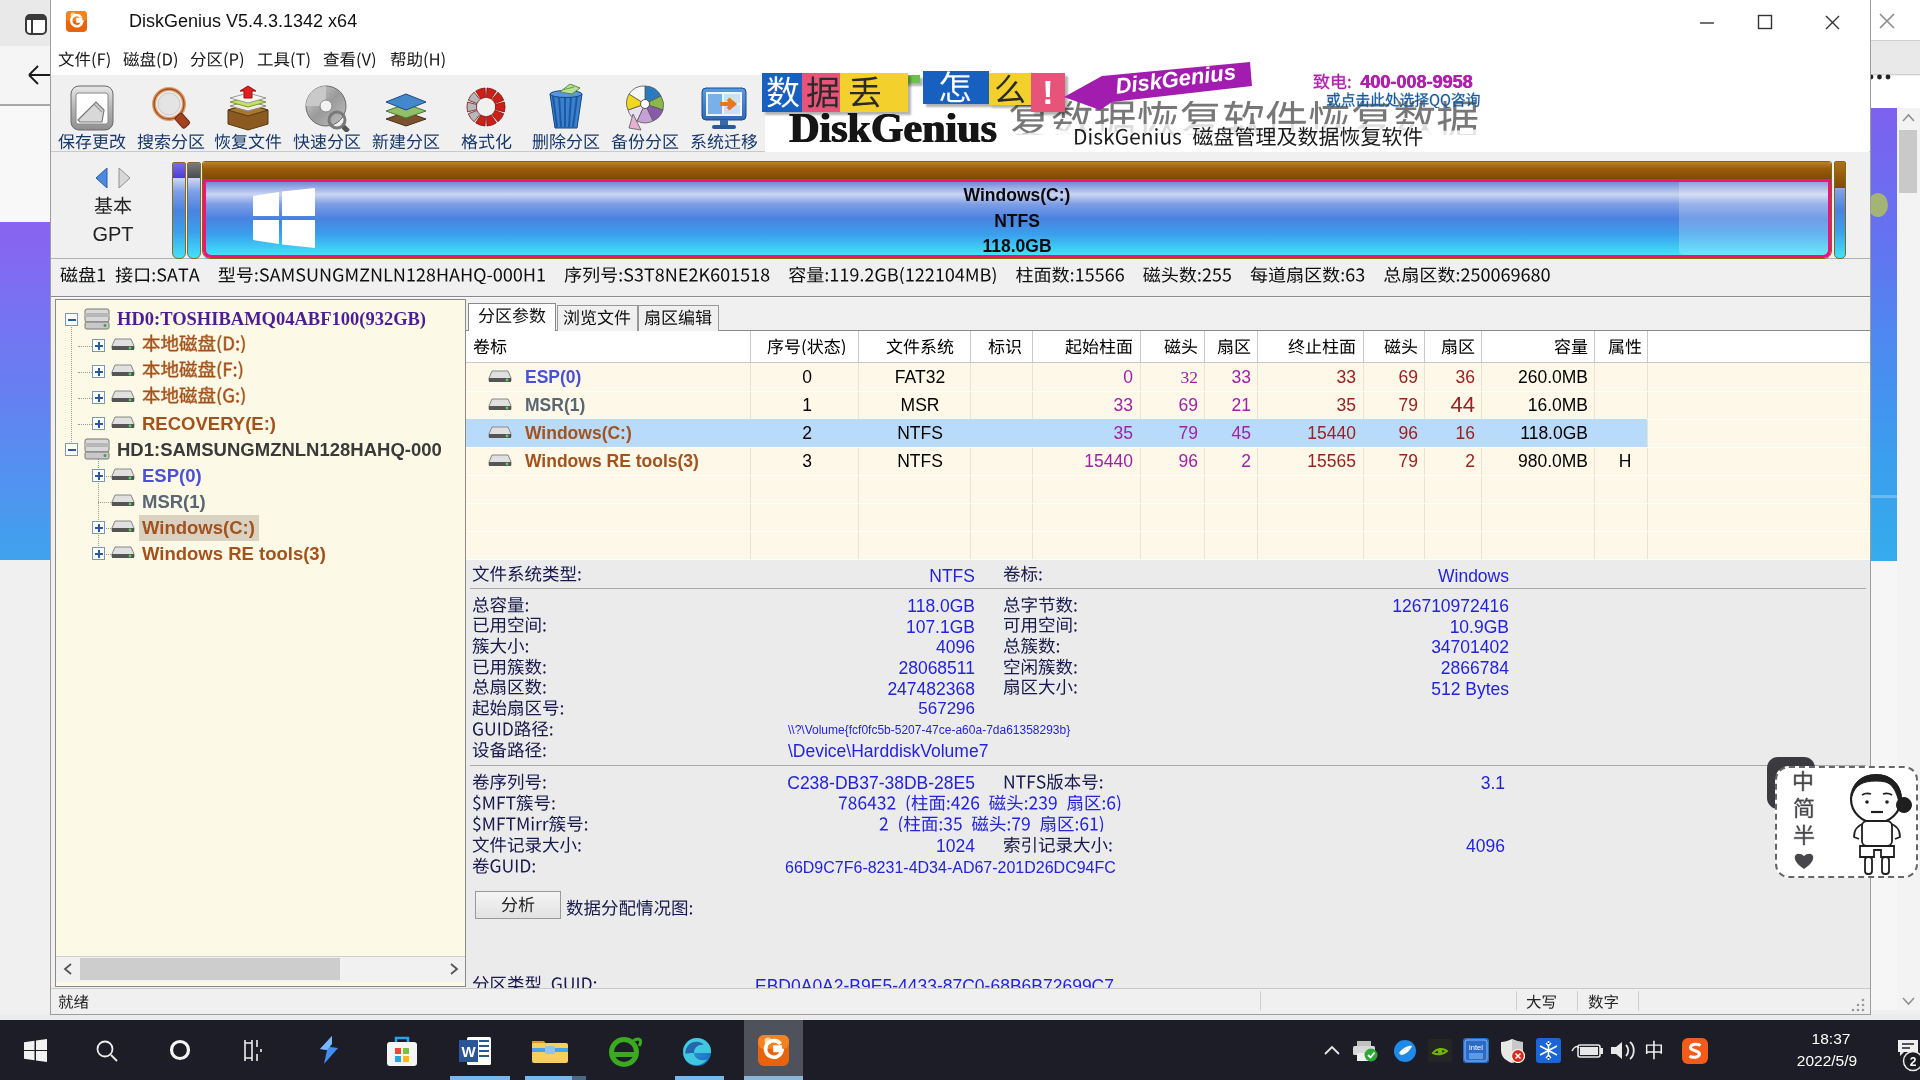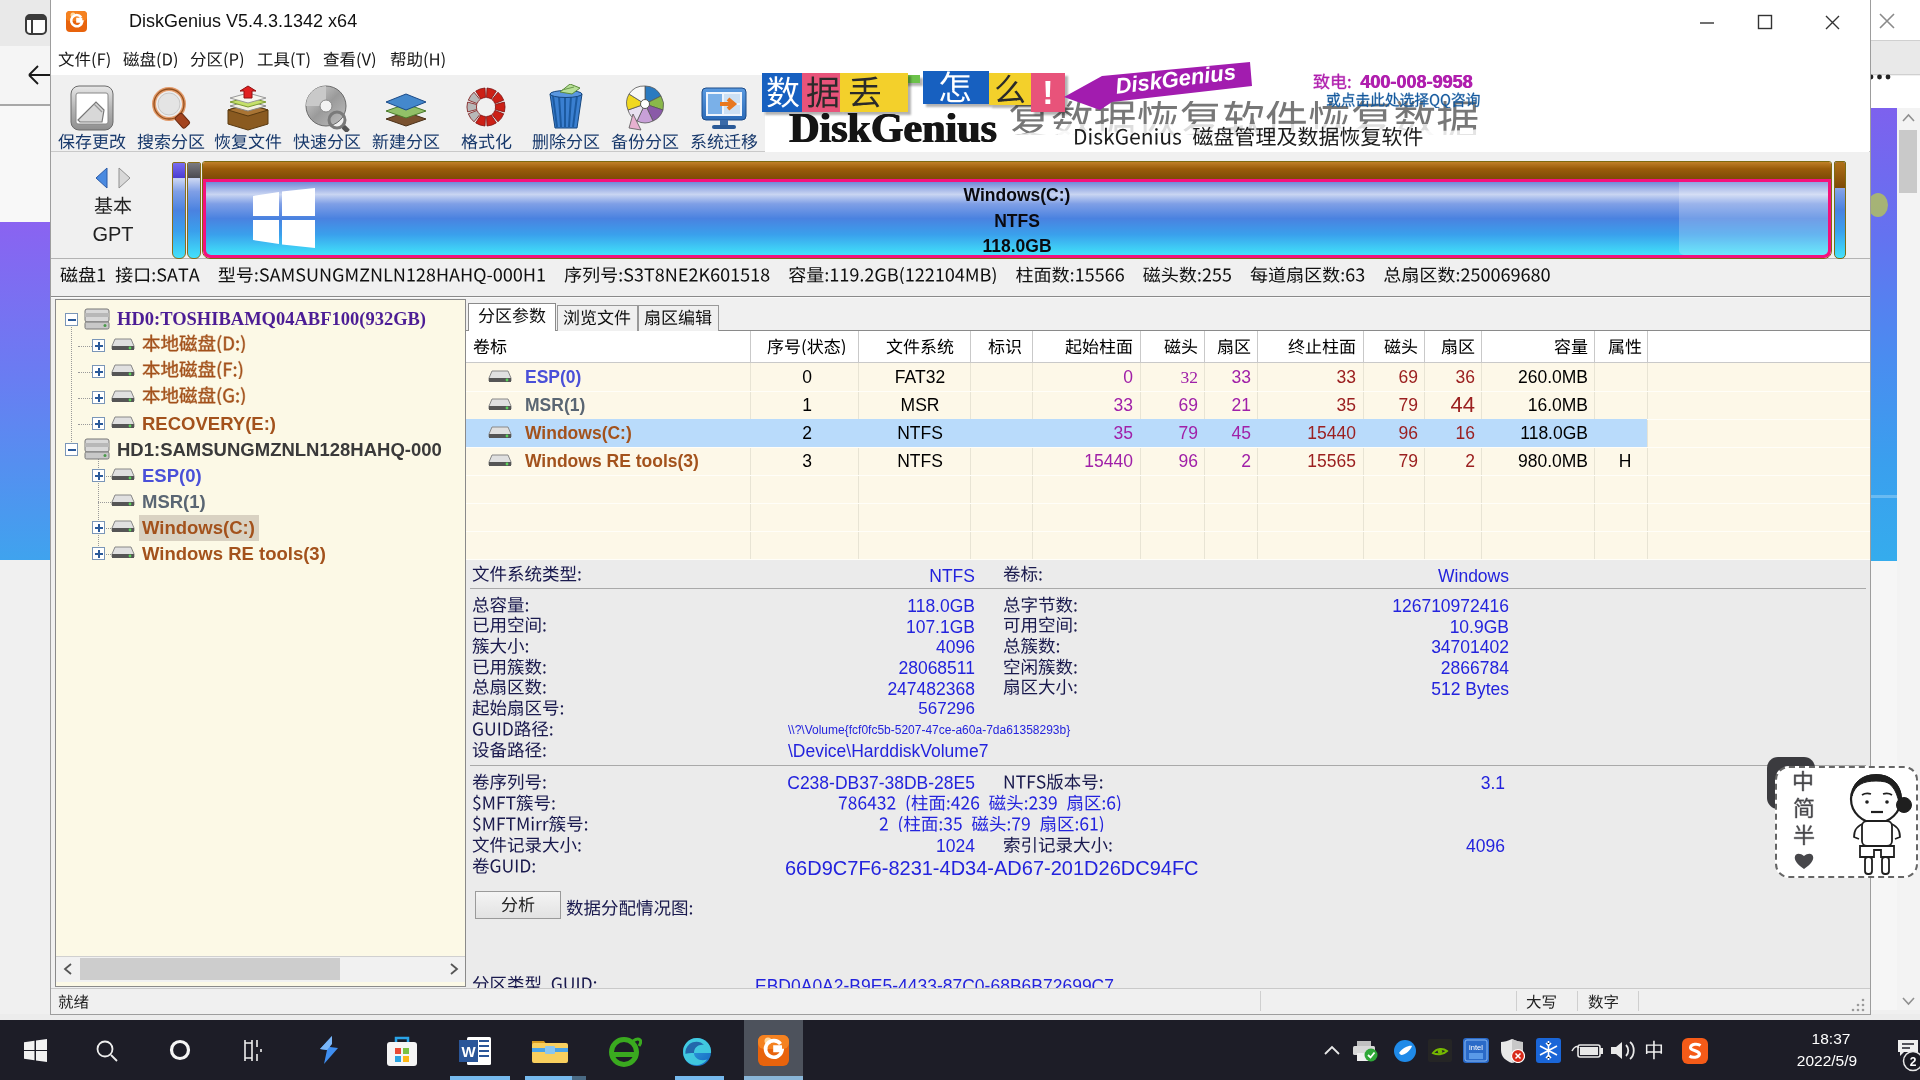--- a/index.html
+++ b/index.html
@@ -1245,21 +1245,21 @@
 <svg style="position:absolute;left:472.0px;top:857.0px;" width="64.2" height="17.5" viewBox="0 0 3669 1000" preserveAspectRatio="none">
     <g transform="translate(0,880)" fill="#1a1a4e">
       <use href="#g5377" x="0"></use>
       <use href="#g0047" x="1000"></use>
       <use href="#g0055" x="1689"></use>
       <use href="#g0049" x="2410"></use>
       <use href="#g0044" x="2703"></use>
       <use href="#g003A" x="3391"></use>
     </g>
   </svg>
-<div style="position:absolute;left:785.0px;top:857.5px;font-family:'Liberation Sans',sans-serif;font-size:20px;font-weight:400;color:#2323dd;line-height:20.6px;white-space:pre;">66D9C7F6-8231-4D34-AD67-201D26DC94FC</div>
+<div style="position:absolute;left:785.0px;top:857.5px;font-family:'Liberation Sans',sans-serif;font-size:16px;font-weight:400;color:#2323dd;line-height:20.6px;white-space:pre;">66D9C7F6-8231-4D34-AD67-201D26DC94FC</div>
 <svg style="position:absolute;left:1003.0px;top:565.0px;" width="39.9" height="17.5" viewBox="0 0 2278 1000" preserveAspectRatio="none">
     <g transform="translate(0,880)" fill="#1a1a4e">
       <use href="#g5377" x="0"></use>
       <use href="#g6807" x="1000"></use>
       <use href="#g003A" x="2000"></use>
     </g>
   </svg>
 <div style="position:absolute;right:411.0px;top:565.5px;font-family:'Liberation Sans',sans-serif;font-size:17.5px;font-weight:400;color:#2323dd;line-height:20.6px;white-space:pre;">Windows</div>
 <svg style="position:absolute;left:1003.0px;top:595.5px;" width="74.9" height="17.5" viewBox="0 0 4278 1000" preserveAspectRatio="none">
     <g transform="translate(0,880)" fill="#1a1a4e">

